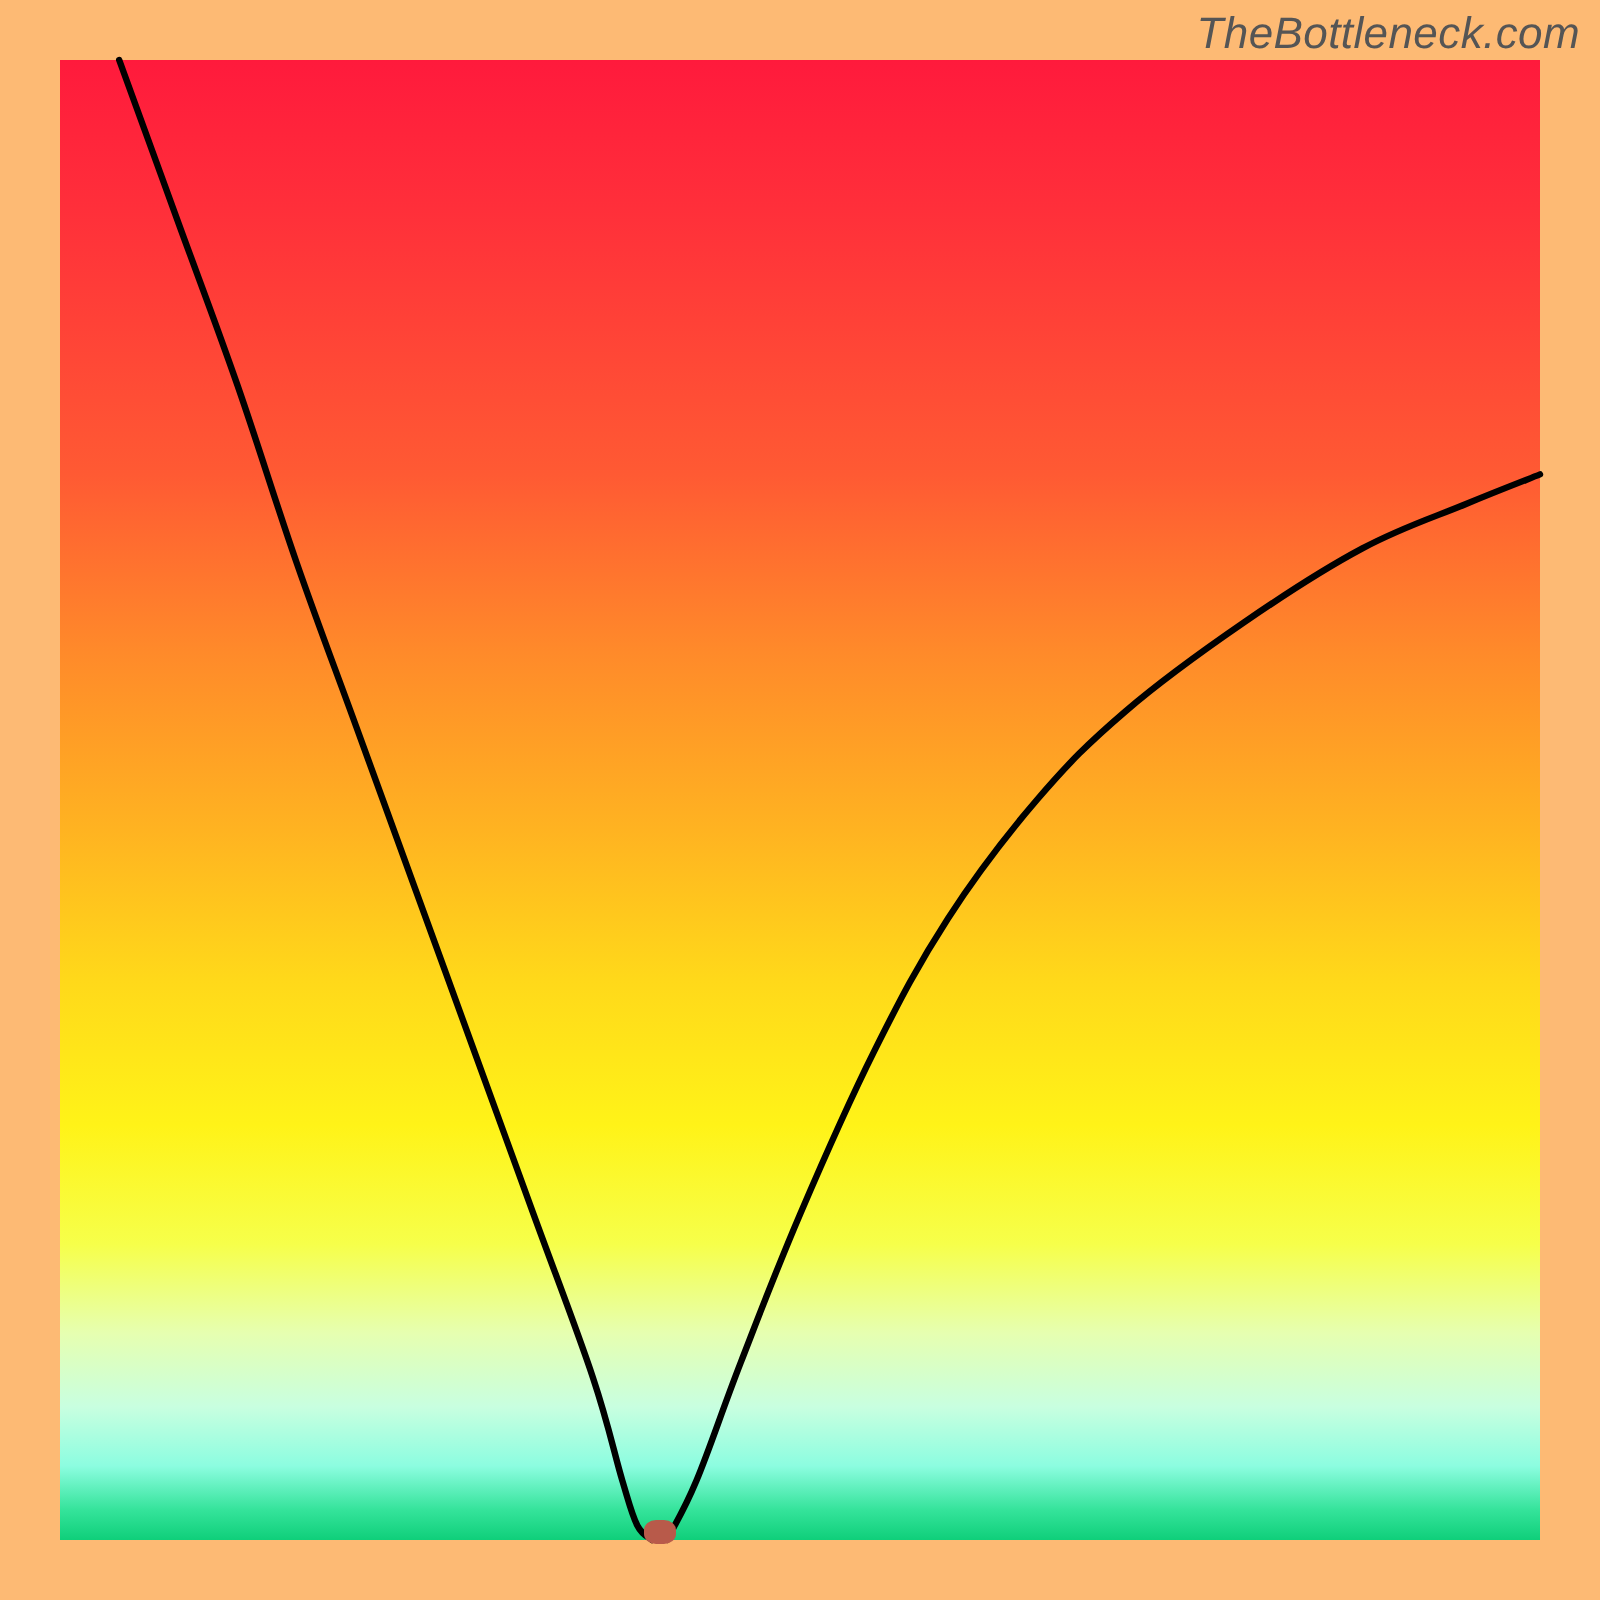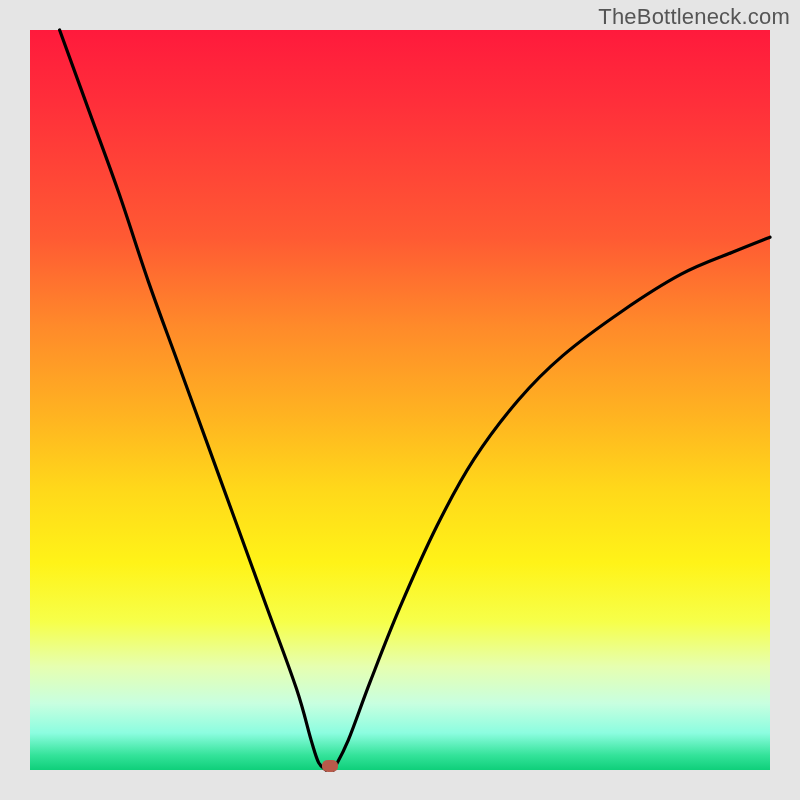--- a/index.html
+++ b/index.html
@@ -8,21 +8,22 @@
     width: 800px;
     height: 800px;
     background: #000;
     font-family: Arial, Helvetica, sans-serif;
     overflow: hidden;
   }
   .frame {
     position: relative;
     width: 800px;
     height: 800px;
-    background: #e5e5e5;
+    background: #fdba74;
+    font-style: italic;
   }
   .watermark {
     position: absolute;
     top: 4px;
     right: 10px;
     color: #555;
     font-size: 22px;
     font-weight: 500;
     letter-spacing: 0.2px;
     z-index: 5;

